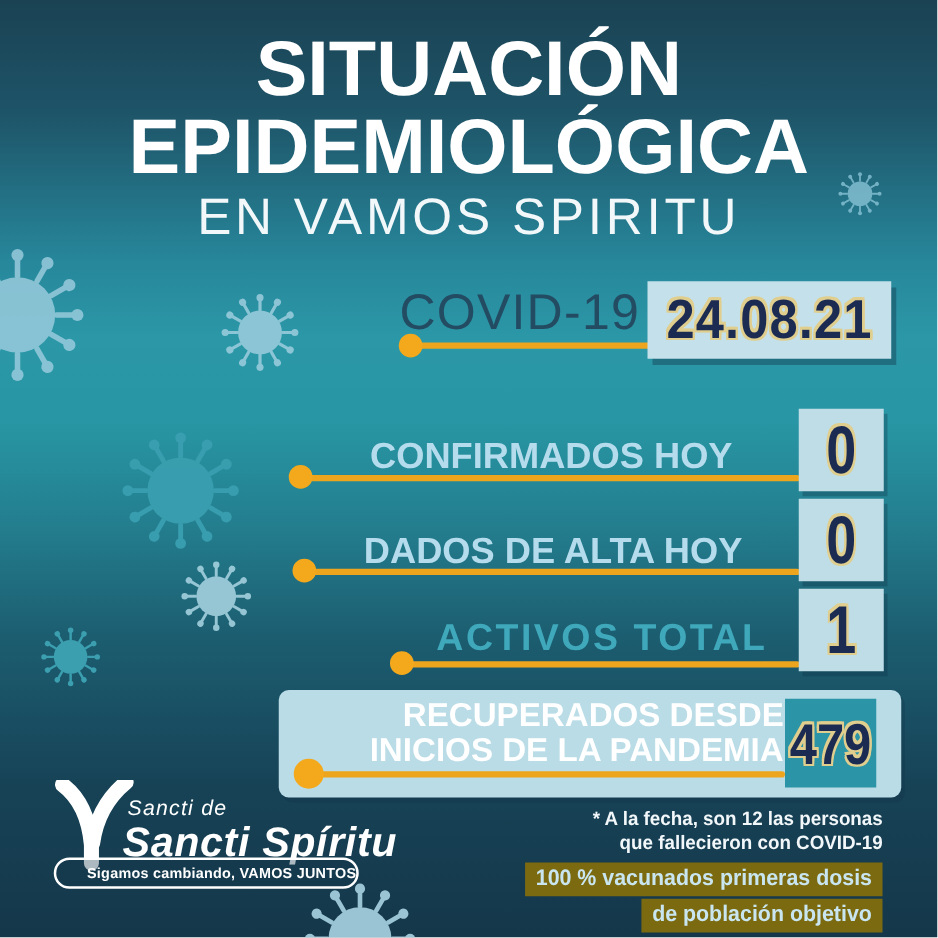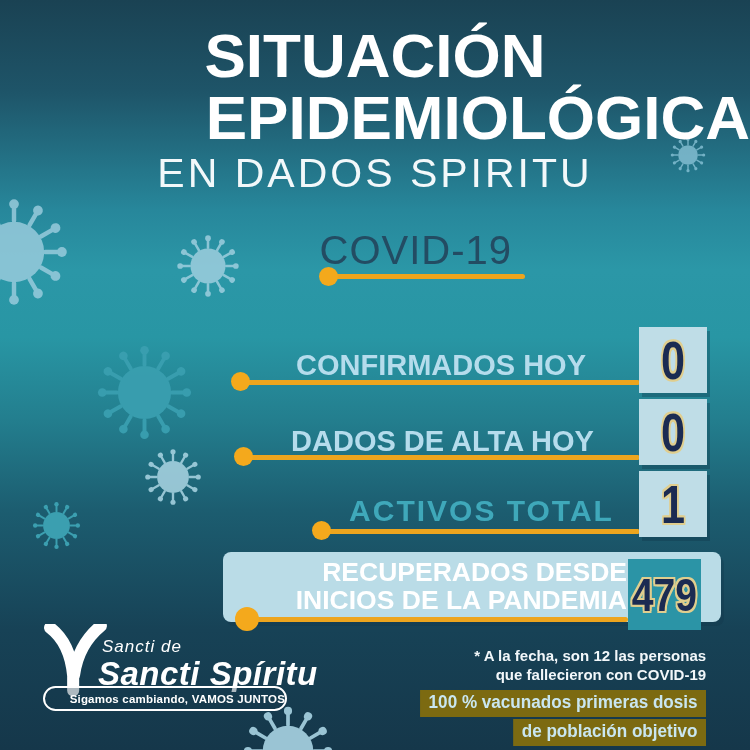--- a/index.html
+++ b/index.html
@@ -24,21 +24,21 @@
   .v1{left:-41px;top:197px;width:110px;height:110px;color:#9FCFE0;opacity:.8;}
   .v2{left:176px;top:234px;width:64px;height:64px;color:#A5D2E2;opacity:.8;}
   .v3{left:670px;top:137px;width:36px;height:36px;color:#8FC8DC;opacity:.75;}
   .v4{left:96px;top:344px;width:97px;height:97px;color:#3A9FB0;opacity:.95;}
   .v5{left:144px;top:448px;width:58px;height:58px;color:#ABD6E4;opacity:.85;}
   .v6{left:32px;top:501px;width:49px;height:49px;color:#3DA3B4;opacity:.95;}
   .v7{left:242px;top:705px;width:92px;height:92px;color:#A9D4E3;opacity:.9;}
   
   .title1{position:absolute;left:0;width:750px;top:20px;text-align:center;
     color:#FFFFFF;font-weight:bold;font-size:62px;letter-spacing:0px;}
-  .title2{position:absolute;left:0;width:750px;top:82px;text-align:right;
+  .title2{position:absolute;left:0;width:750px;top:82px;text-align:center;
     color:#FFFFFF;font-weight:bold;font-size:62px;letter-spacing:0px;}
   .subtitle{position:absolute;left:0;width:750px;top:150px;text-align:center;
     color:#F2F8FA;font-weight:400;font-size:41px;letter-spacing:3px;}
   
   .covid-label{position:absolute;left:0;width:512px;top:228px;text-align:right;
     color:#234C63;font-weight:400;font-size:40px;letter-spacing:1px;}
   .uline{position:absolute;height:5px;background:#EDA51E;border-radius:3px;}
   .dot{position:absolute;background:#F4A91C;border-radius:50%;}
   .covid-line{left:330px;top:274px;width:195px;}
   .covid-dot{left:319px;top:267px;width:19px;height:19px;}
@@ -59,21 +59,21 @@
   .line3{left:323px;top:529px;width:317px;}
   .dot1{left:231px;top:372px;width:19px;height:19px;}
   .dot2{left:234px;top:447px;width:19px;height:19px;}
   .dot3{left:312px;top:521px;width:19px;height:19px;}
   .num-box{position:absolute;left:639px;width:68px;height:66px;background:#BFDDE7;
     box-shadow:3px 4px 0 rgba(14,48,66,.3);
     display:flex;align-items:center;justify-content:center;}
   .nb1{top:327px;} .nb2{top:399px;} .nb3{top:471px;}
   .num{font-weight:bold;font-size:54px;transform:scaleX(.8);}
   
-  .rec-panel{position:absolute;left:223px;top:552px;width:498px;height:70px;
+  .rec-panel{position:absolute;left:223px;top:552px;width:498px;height:86px;
     background:#BADCE7;border-radius:8px;box-shadow:3px 4px 0 rgba(14,48,66,.25);}
   .rec-text{position:absolute;left:0;top:7px;width:404px;text-align:right;
     color:#FFFFFF;font-weight:bold;font-size:26.5px;line-height:1.05;}
   .rec-box{position:absolute;left:405px;top:7px;width:73px;height:71px;background:#2B94A6;
     display:flex;align-items:center;justify-content:center;}
   .rec-num{font-weight:bold;font-size:46px;transform:scaleX(.85);}
   .rec-line{left:25px;top:65px;width:380px;}
   .rec-dot{left:12px;top:55px;width:24px;height:24px;}
   
   .logo-svg{position:absolute;left:42px;top:624px;}
@@ -172,25 +172,28 @@
     </svg>
   <svg class="virus v6" viewBox="-62 -62 124 124">
       <use href="#virus-shape"></use>
     </svg>
   <svg class="virus v7" viewBox="-62 -62 124 124">
       <use href="#virus-shape"></use>
     </svg>
 
   <div class="title1">SITUACIÓN</div>
   <div class="title2">EPIDEMIOLÓGICA</div>
-  <div class="subtitle">EN DADOS SPIRITU</div>
+  <div class="subtitle">EN VAMOS SPIRITU</div>
 
   <div class="covid-label">COVID-19</div>
   <div class="uline covid-line"></div>
   <div class="dot covid-dot"></div>
+  <div class="date-box">
+    <span class="date-value outlined">24.08.21</span>
+  </div>
 
   <div class="stat-label lbl1">CONFIRMADOS HOY</div>
   <div class="uline line1"></div>
   <div class="dot dot1"></div>
   <div class="num-box nb1">
     <span class="num outlined">0</span>
   </div>
 
   <div class="stat-label lbl2">DADOS DE ALTA HOY</div>
   <div class="uline line2"></div>

